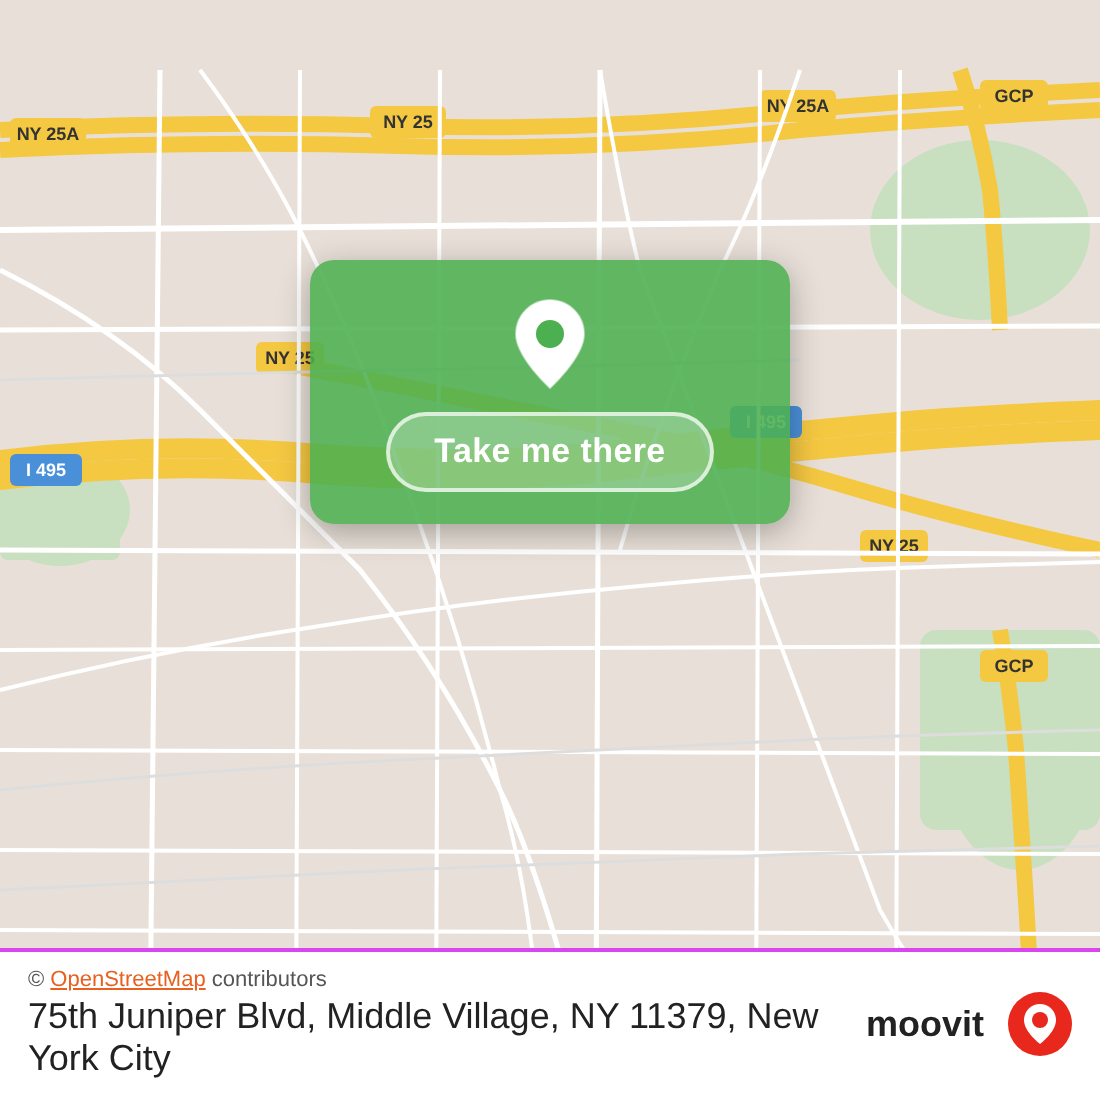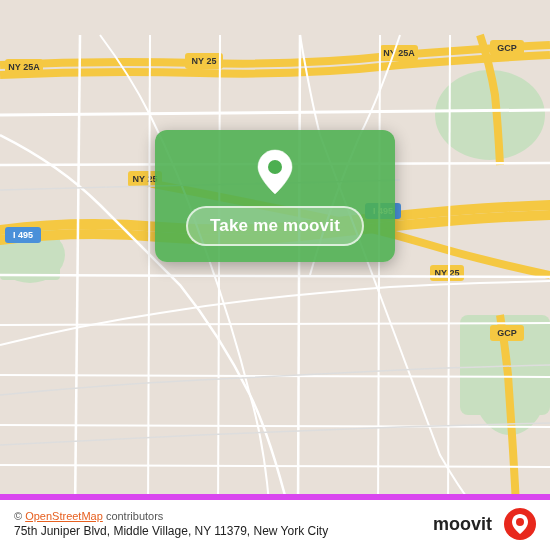--- a/index.html
+++ b/index.html
@@ -65,36 +65,36 @@
     #bottom-bar {
       position: absolute;
       bottom: 0;
       left: 0;
       width: 100%;
       background: #fff;
       padding: 8px 14px 10px 14px;
       display: flex;
       align-items: center;
       justify-content: space-between;
-      border-top: 6px solid #d946ef;
+      border-top: 2px solid #d946ef;
     }
 
     #bottom-left {
       display: flex;
       flex-direction: column;
       gap: 2px;
     }
 
     #osm-credit {
       font-size: 11px;
       color: #555;
     }
 
     #address-text {
-      font-size: 12px;
+      font-size: 18px;
       color: #222;
       font-weight: 400;
     }
 
     #moovit-logo {
       display: flex;
       align-items: center;
       gap: 12px;
     }
 
@@ -188,21 +188,21 @@
 
   </svg>
 
   <div id="location-card">
 
     <svg id="pin-icon" viewBox="0 0 40 48" xmlns="http://www.w3.org/2000/svg">
       <path d="M20,2 C10.6,2 3,9.6 3,19 C3,30.5 20,46 20,46 C20,46 37,30.5 37,19 C37,9.6 29.4,2 20,2 Z" fill="white" stroke="rgba(255,255,255,0.5)" stroke-width="1"></path>
       <circle cx="20" cy="19" r="7" fill="#4CAF50"></circle>
     </svg>
 
-    <button id="take-me-there-button">Take me moovit</button>
+    <button id="take-me-there-button">Take me there</button>
   </div>
 
   <div id="bottom-bar">
     <div id="bottom-left">
       <div id="osm-credit">© <span style="color:#e76020; text-decoration:underline; cursor:pointer;">OpenStreetMap</span> contributors</div>
       <div id="address-text">75th Juniper Blvd, Middle Village, NY 11379, New
 York City</div>
     </div>
 
     <div id="moovit-logo">

